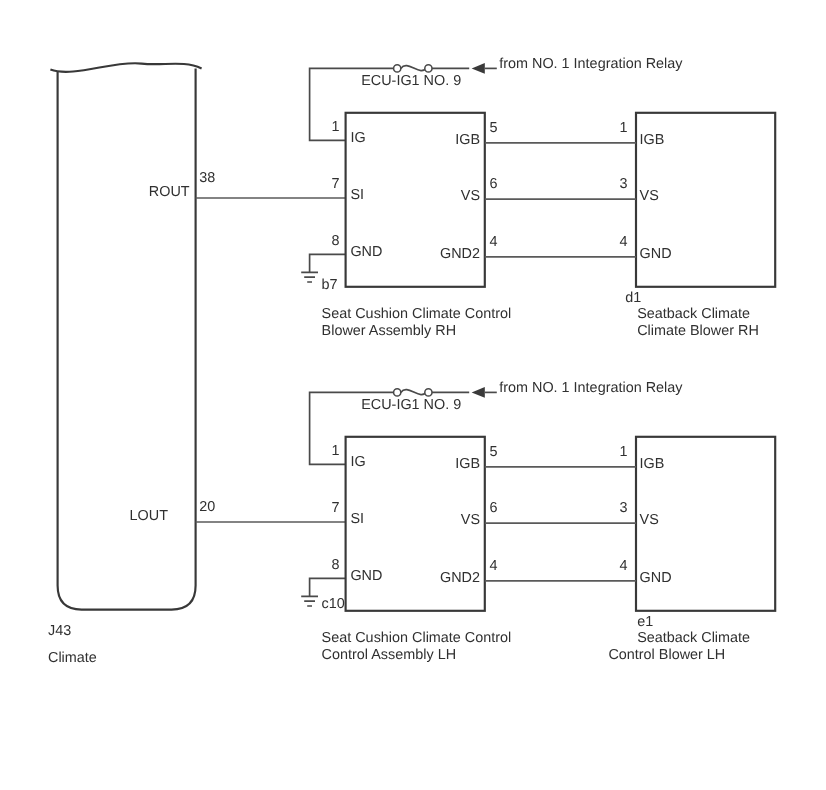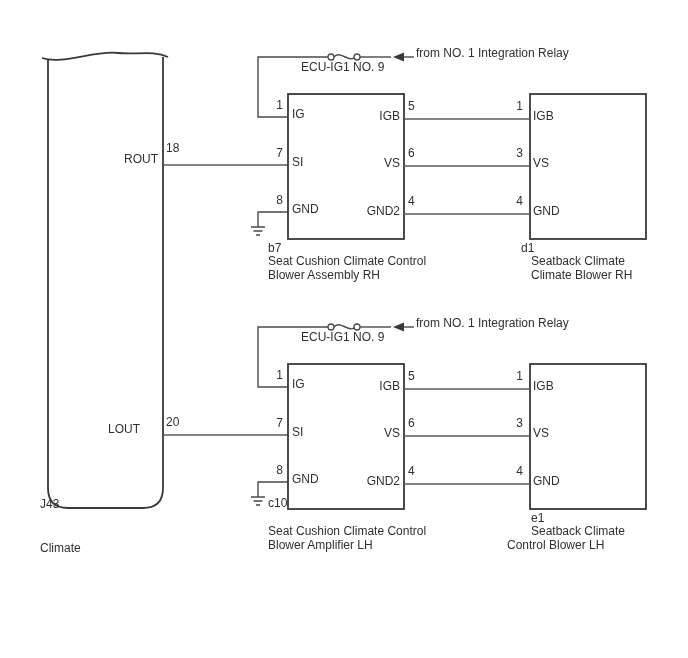--- a/index.html
+++ b/index.html
@@ -65,24 +65,24 @@
     <path class="feed" d="M288 482 H258 V497"></path>
     <path class="feed" d="M251 497 H265 M253.5 501 H262.5 M256 505 H260"></path>
     <rect class="boxline" x="288" y="364" width="116" height="145"></rect>
     <rect class="boxline" x="530" y="364" width="116" height="145"></rect>
     <path class="wire" d="M404 389 H530"></path>
     <path class="wire" d="M404 436 H530"></path>
     <path class="wire" d="M404 484 H530"></path>
   </svg>
 
   <div class="lbl" style="right:530px;top:152px">ROUT</div>
-  <div class="lbl" style="left:166px;top:141px">18</div>
+  <div class="lbl" style="left:166px;top:141px">38</div>
   <div class="lbl" style="right:548px;top:422px">LOUT</div>
   <div class="lbl" style="left:166px;top:415px">20</div>
-  <div class="lbl" style="left:40px;top:497px">J43</div>
+  <div class="lbl" style="left:40px;top:518px">J43</div>
   <div class="lbl" style="left:40px;top:541px">Climate</div>
 
   <div class="lbl" style="left:416px;top:46px">from NO. 1 Integration Relay</div>
   <div class="lbl" style="left:301px;top:60px">ECU-IG1 NO. 9</div>
 
   <div class="lbl" style="right:405px;top:98px">1</div>
   <div class="lbl" style="left:292px;top:107px">IG</div>
   <div class="lbl" style="right:405px;top:146px">7</div>
   <div class="lbl" style="left:292px;top:155px">SI</div>
   <div class="lbl" style="right:405px;top:193px">8</div>
@@ -95,21 +95,21 @@
   <div class="lbl" style="left:408px;top:194px">4</div>
   <div class="lbl" style="right:288px;top:204px">GND2</div>
 
   <div class="lbl" style="right:165px;top:99px">1</div>
   <div class="lbl" style="left:533px;top:109px">IGB</div>
   <div class="lbl" style="right:165px;top:146px">3</div>
   <div class="lbl" style="left:533px;top:156px">VS</div>
   <div class="lbl" style="right:165px;top:194px">4</div>
   <div class="lbl" style="left:533px;top:204px">GND</div>
 
-  <div class="lbl" style="left:268px;top:241px">b7</div>
+  <div class="lbl" style="left:268px;top:230px">b7</div>
   <div class="lbl" style="left:268px;top:254px">Seat Cushion Climate Control</div>
   <div class="lbl" style="left:268px;top:268px">Blower Assembly RH</div>
   <div class="lbl" style="left:521px;top:241px">d1</div>
   <div class="lbl" style="left:531px;top:254px">Seatback Climate</div>
   <div class="lbl" style="left:531px;top:268px">Climate Blower RH</div>
 
   <div class="lbl" style="left:416px;top:316px">from NO. 1 Integration Relay</div>
   <div class="lbl" style="left:301px;top:330px">ECU-IG1 NO. 9</div>
 
   <div class="lbl" style="right:405px;top:368px">1</div>
@@ -128,18 +128,18 @@
 
   <div class="lbl" style="right:165px;top:369px">1</div>
   <div class="lbl" style="left:533px;top:379px">IGB</div>
   <div class="lbl" style="right:165px;top:416px">3</div>
   <div class="lbl" style="left:533px;top:426px">VS</div>
   <div class="lbl" style="right:165px;top:464px">4</div>
   <div class="lbl" style="left:533px;top:474px">GND</div>
 
   <div class="lbl" style="left:268px;top:496px">c10</div>
   <div class="lbl" style="left:268px;top:524px">Seat Cushion Climate Control</div>
-  <div class="lbl" style="left:268px;top:538px">Blower Amplifier LH</div>
+  <div class="lbl" style="left:268px;top:538px">Control Assembly LH</div>
   <div class="lbl" style="left:531px;top:511px">e1</div>
   <div class="lbl" style="left:531px;top:524px">Seatback Climate</div>
   <div class="lbl" style="left:507px;top:538px">Control Blower LH</div>
 
 </div>
 
 </body></html>

